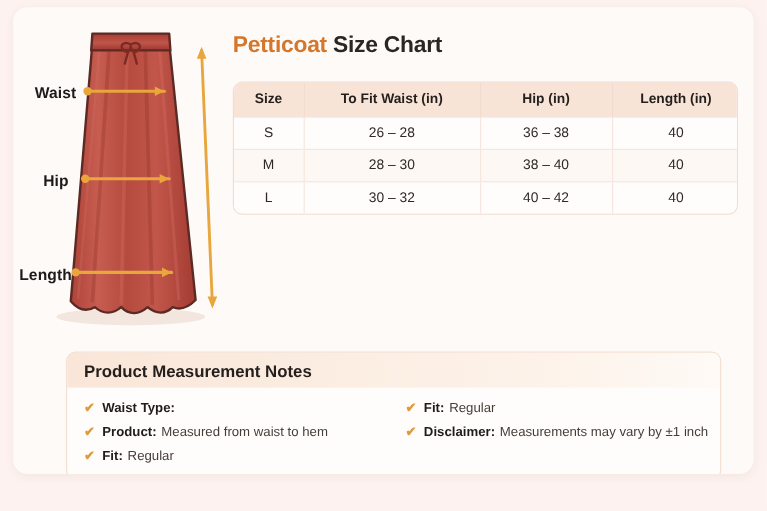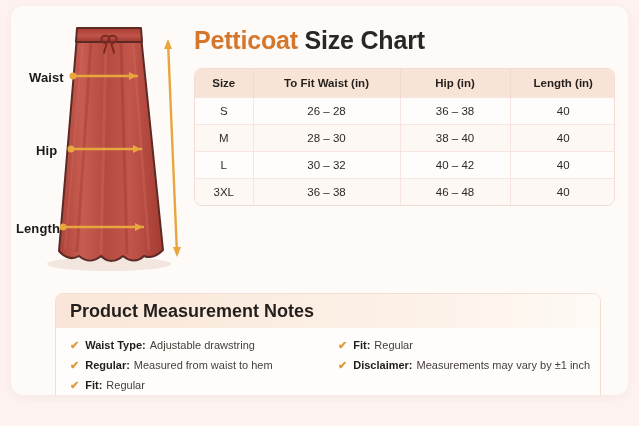--- a/index.html
+++ b/index.html
@@ -56,21 +56,21 @@
   }
   #label-waist  { left: 18px; top: 64px; }
   #label-hip    { left: 25px; top: 137px; }
   #label-length { left: 5px;  top: 215px; }
 
   
   #title {
     position: absolute;
     left: 183px;
     top: 22px;
-    font-size: 25px;
+    font-size: 19px;
     font-weight: bold;
     letter-spacing: -0.2px;
     line-height: 1;
     white-space: nowrap;
   }
   #title .brand { color: #d4762b; }
   #title .rest  { color: #2a2623; }
 
   
   #size-table-wrap {
@@ -129,21 +129,21 @@
     width: 546px;
     border: 1px solid #f5ded2;
     border-radius: 8px;
     background: #fffdfb;
     overflow: hidden;
   }
 
   #notes-header {
     background: linear-gradient(to right, #f9e6d8, #fdf3ea 75%, #fefaf6);
     padding: 7px 14px 6px;
-    font-size: 18px;
+    font-size: 14px;
     font-weight: bold;
     color: #241f1c;
   }
 
   #notes-body {
     display: flex;
     padding: 7px 14px 9px;
     gap: 0px;
   }
   .notes-col { flex: 0 0 50%; }
@@ -283,42 +283,35 @@
               <td>28 – 30</td>
               <td>38 – 40</td>
               <td>40</td>
             </tr>
             <tr>
               <td>L</td>
               <td>30 – 32</td>
               <td>40 – 42</td>
               <td>40</td>
             </tr>
-            <tr>
-              <td>3XL</td>
-              <td>36 – 38</td>
-              <td>46 – 48</td>
-              <td>40</td>
-            </tr>
           </tbody>
       </table>
     </div>
 
     <div id="notes-box">
       <div id="notes-header">Product Measurement Notes</div>
       <div id="notes-body">
         <div class="notes-col left" id="notes-left">
             <div class="note-item">
               <span class="note-check">✔</span>
               <span class="note-term">Waist Type:</span>
-              <span class="note-desc">Adjustable drawstring</span>
-            </div>
-            <div class="note-item">
-              <span class="note-check">✔</span>
-              <span class="note-term">Regular:</span>
+            </div>
+            <div class="note-item">
+              <span class="note-check">✔</span>
+              <span class="note-term">Product:</span>
               <span class="note-desc">Measured from waist to hem</span>
             </div>
             <div class="note-item">
               <span class="note-check">✔</span>
               <span class="note-term">Fit:</span>
               <span class="note-desc">Regular</span>
             </div>
           </div>
         <div class="notes-col right" id="notes-right">
             <div class="note-item">

